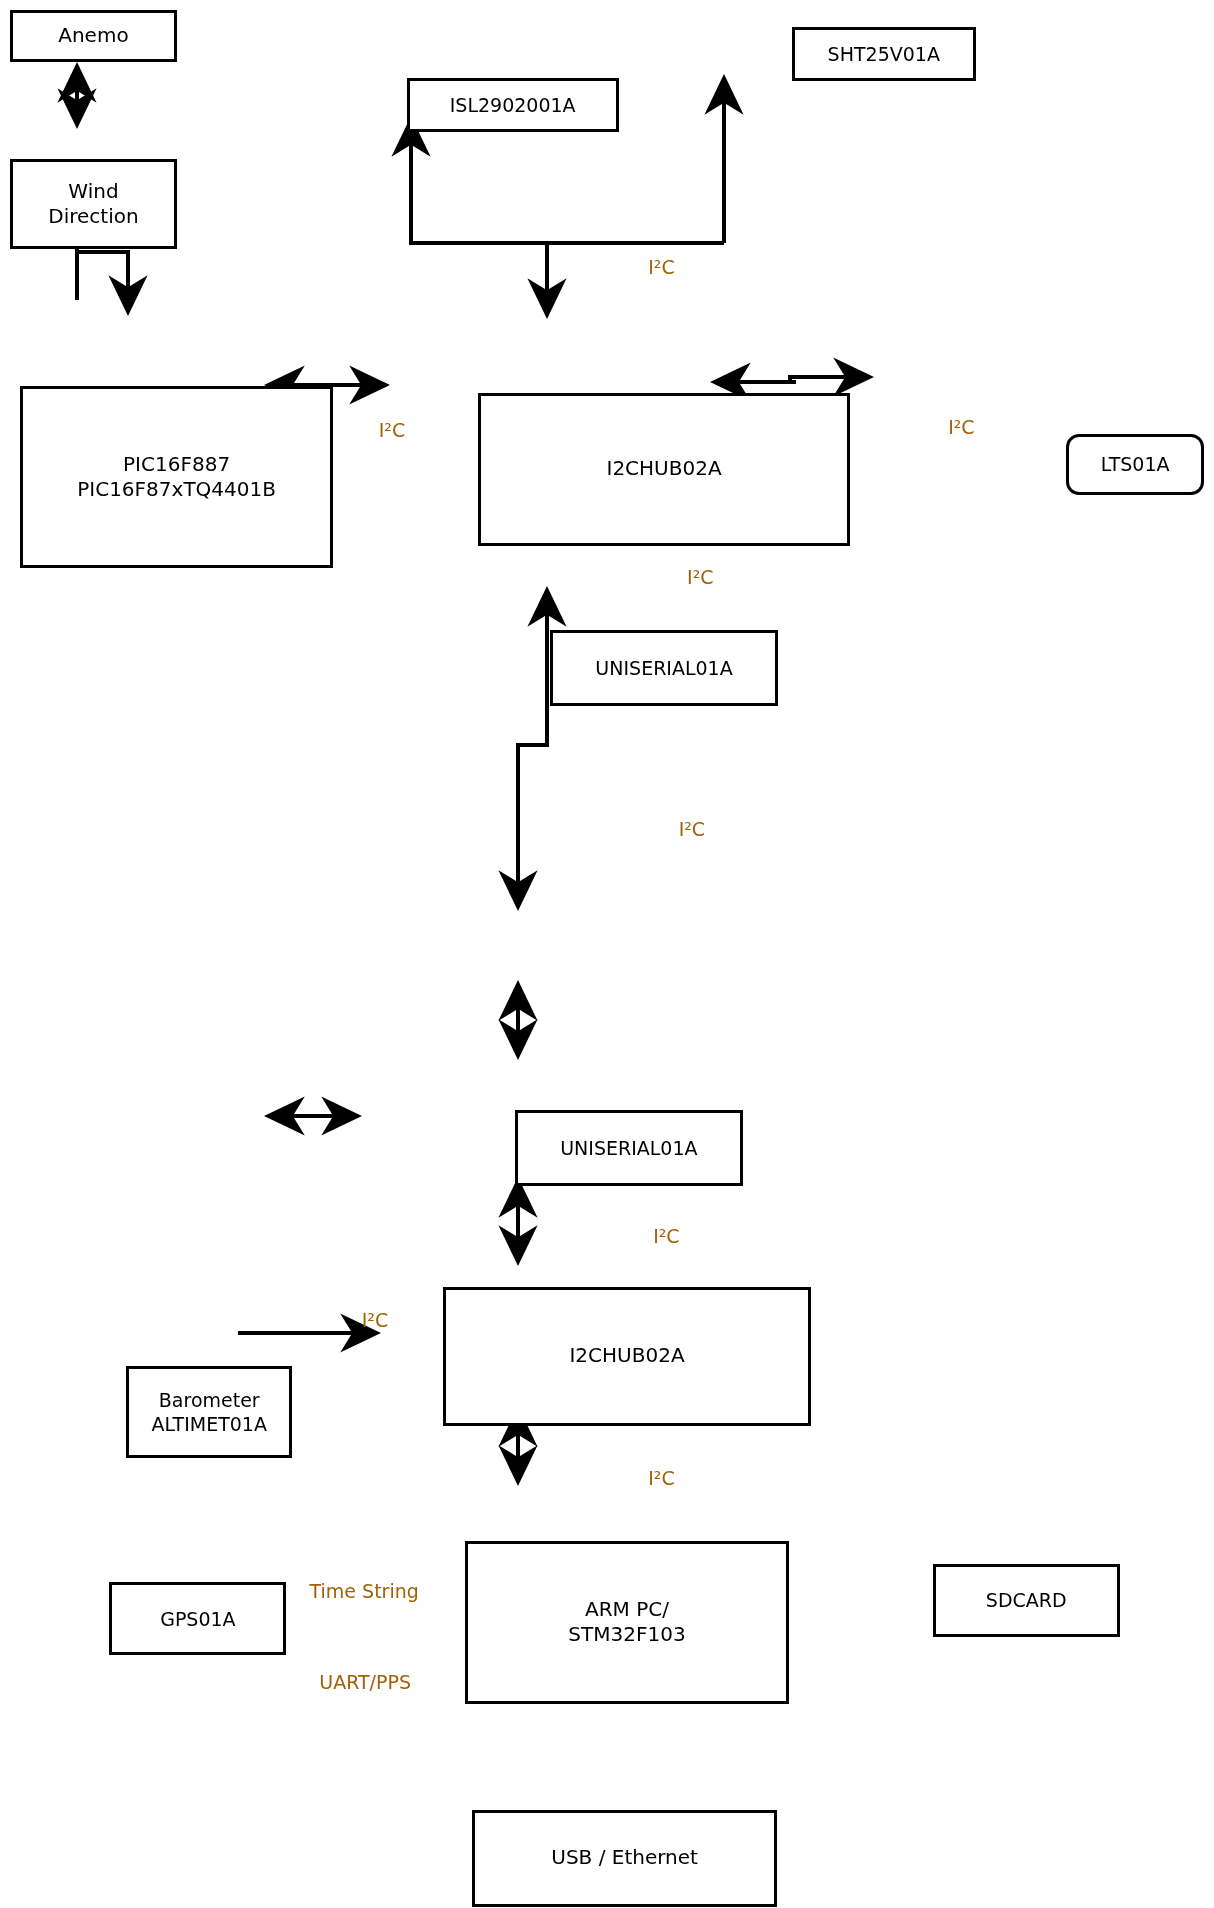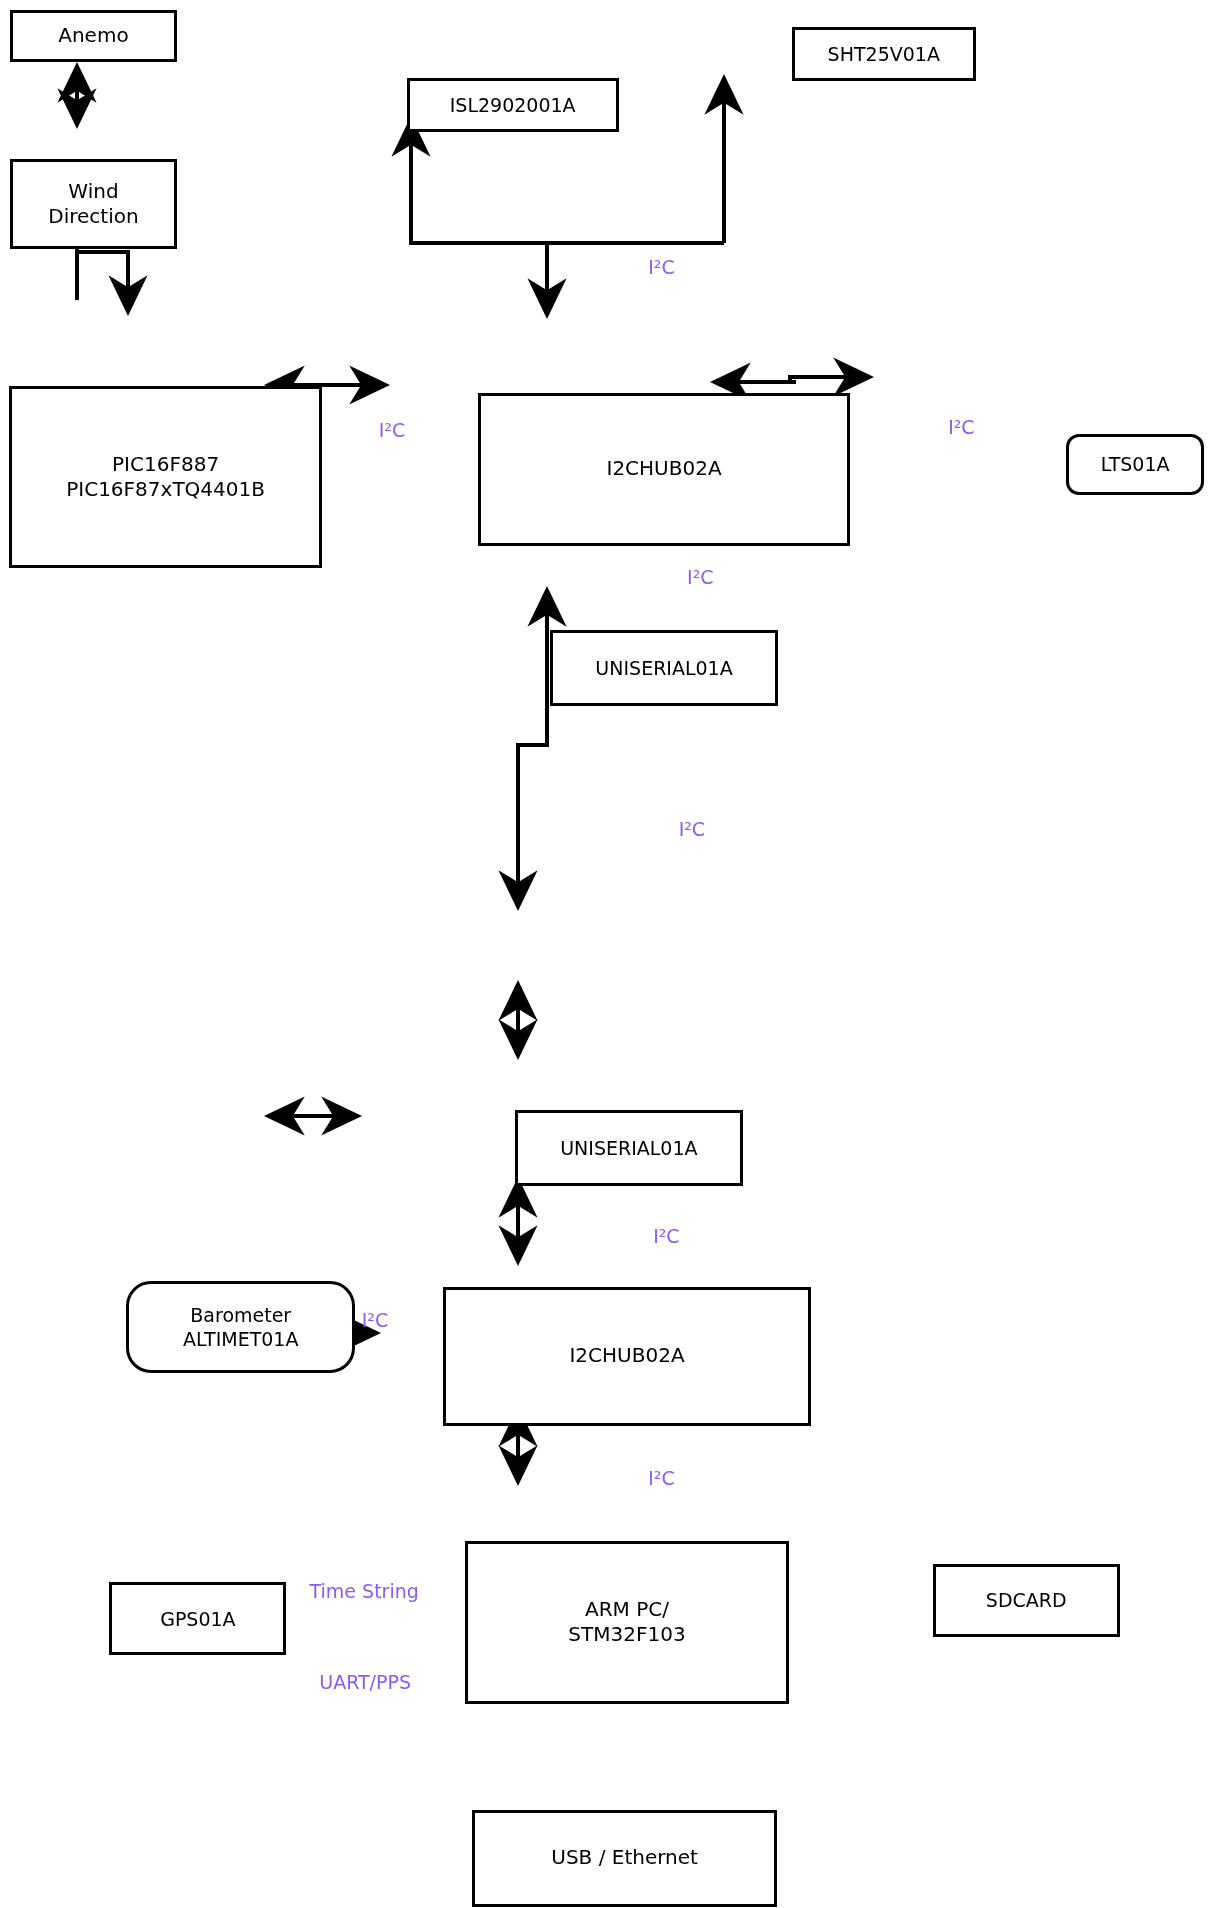--- a/index.html
+++ b/index.html
@@ -40,21 +40,21 @@
     font-size: 20px;
     line-height: 1.28;
     color: #000000;
     white-space: pre-line;
     padding: 0 6px;
   }
   .node.small .node-label { font-size: 19px; }
   .wire-label {
     position: absolute;
     font-size: 19px;
-    color: #8b5cf6;
+    color: #a16207;
     white-space: nowrap;
     z-index: 4;
     background: transparent;
   }
 </style>
 </head>
 <body>
 
 <div id="diagram-root">
 
@@ -136,21 +136,21 @@
     </g>
   </svg>
 
   <div class="node" id="node-anemo" style="left: 9.712px; top: 9.72229px; width: 167.532px; height: 52px;">
     <span class="node-label">Anemo</span>
   </div>
   <div class="node" id="node-wind_dir" style="left: 9.712px; top: 159.203px; width: 167.532px; height: 89.9312px;">
     <span class="node-label">Wind
 Direction</span>
   </div>
-  <div class="node" id="node-pic" style="left: 9px; top: 386.461px; width: 313.212px; height: 182px;">
+  <div class="node" id="node-pic" style="left: 20px; top: 386.461px; width: 313.212px; height: 182px;">
     <span class="node-label">PIC16F887
 PIC16F87xTQ4401B</span>
   </div>
   <div class="node small" id="node-isl" style="left: 406.69px; top: 77.7783px; width: 212px; height: 54.6879px;">
     <span class="node-label">ISL2902001A</span>
   </div>
   <div class="node small" id="node-sht" style="left: 791.528px; top: 26.7363px; width: 184.528px; height: 54.6879px;">
     <span class="node-label">SHT25V01A</span>
   </div>
   <div class="node" id="node-hub_top" style="left: 478.316px; top: 392.538px; width: 371.484px; height: 153.126px;">
@@ -158,21 +158,21 @@
   </div>
   <div class="node small" id="node-lts" style="left: 1065.89px; top: 433.857px; width: 138.396px; height: 60.7643px; border-radius: 13px;">
     <span class="node-label">LTS01A</span>
   </div>
   <div class="node small" id="node-uniserial_1" style="left: 549.942px; top: 629.518px; width: 228.232px; height: 76.5631px;">
     <span class="node-label">UNISERIAL01A</span>
   </div>
   <div class="node small" id="node-uniserial_2" style="left: 514.736px; top: 1109.56px; width: 228.232px; height: 76.5631px;">
     <span class="node-label">UNISERIAL01A</span>
   </div>
-  <div class="node small" id="node-barometer" style="left: 126.256px; top: 1281px; width: 229px; height: 92.3618px; border-radius: 25px;">
+  <div class="node small" id="node-barometer" style="left: 126.256px; top: 1366px; width: 166px; height: 92.3618px;">
     <span class="node-label">Barometer
 ALTIMET01A</span>
   </div>
   <div class="node" id="node-hub_bottom" style="left: 443.11px; top: 1286.99px; width: 367.842px; height: 138.543px;">
     <span class="node-label">I2CHUB02A</span>
   </div>
   <div class="node small" id="node-gps" style="left: 109.26px; top: 1582.3px; width: 177.244px; height: 72.9172px;">
     <span class="node-label">GPS01A</span>
   </div>
   <div class="node" id="node-arm_pc" style="left: 464.962px; top: 1540.98px; width: 324.138px; height: 162.848px;">

